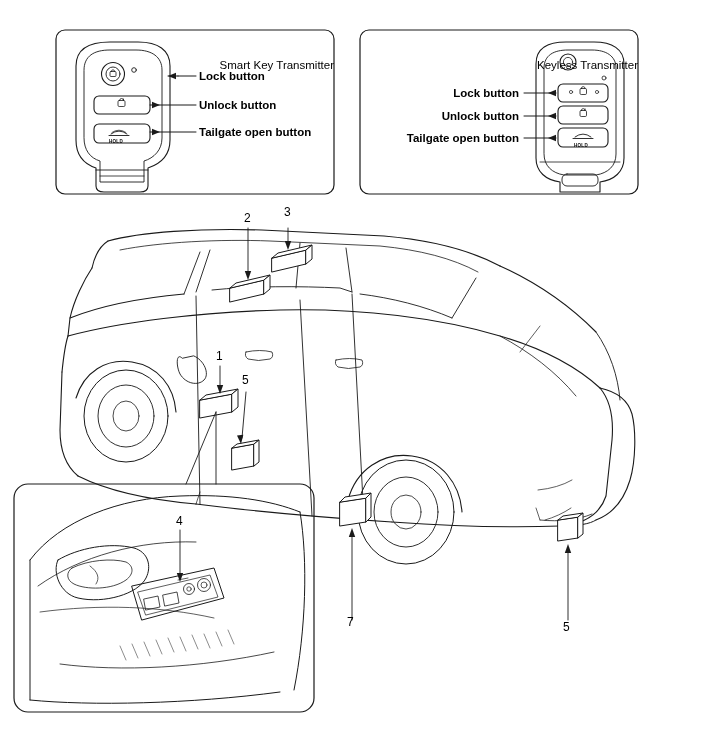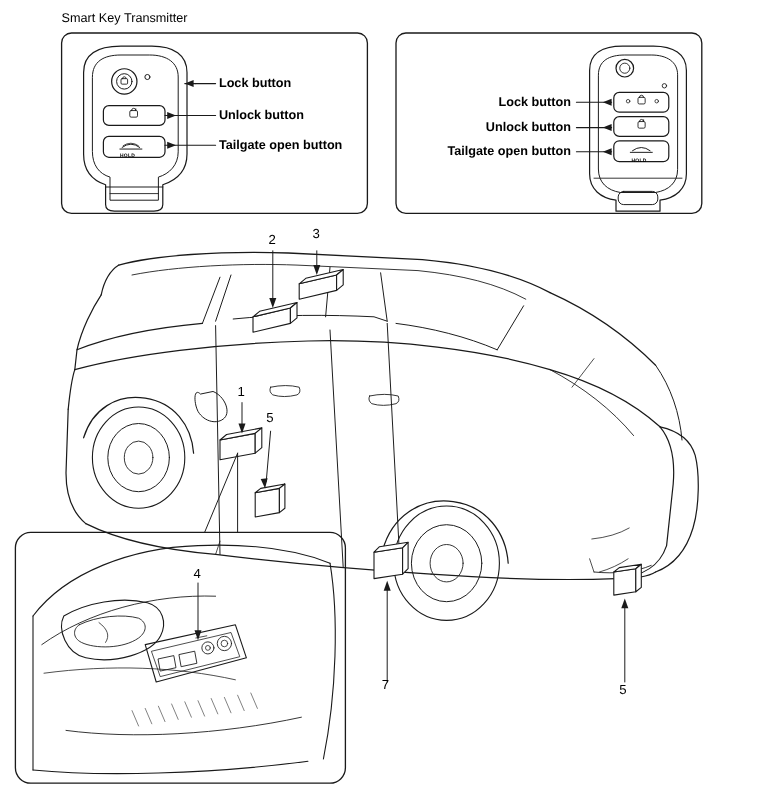--- a/index.html
+++ b/index.html
@@ -40,21 +40,22 @@
     font-size: 12px;
     line-height: 13px;
     color: #000;
     white-space: nowrap;
   }
   .panel-title {
     position: absolute;
     font-size: 11.5px;
     color: #000;
     white-space: nowrap;
-    text-align: left;
+    text-align: right;
+    margin-top: 48px;
   }
 </style>
 </head>
 <body>
 
 <div class="stage">
 
   <svg class="svg-layer" viewBox="0 0 701 729" xmlns="http://www.w3.org/2000/svg">
     <g fill="none" stroke="#1a1a1a" stroke-width="1.1" stroke-linecap="round" stroke-linejoin="round">
 
@@ -282,20 +283,21 @@
         <path d="M180 637 L186 651"></path>
         <path d="M192 635 L198 649"></path>
         <path d="M204 634 L210 648"></path>
         <path d="M216 632 L222 646"></path>
         <path d="M228 630 L234 644"></path>
       </g>
     </g>
   </svg>
 
   <div class="panel-title" style="left:56px; top:11px; width:278px;">Smart Key Transmitter</div>
+  <div class="panel-title" style="left:360px; top:11px; width:278px;">Keyless Transmitter</div>
 
   <div class="lbl" style="left:199px; top:70px;">Lock button</div>
   <div class="lbl" style="left:199px; top:99px;">Unlock button</div>
   <div class="lbl" style="left:199px; top:126px;">Tailgate open button</div>
 
   <div class="lbl" style="left:367px; top:87px; width:152px; text-align:right;">Lock button</div>
   <div class="lbl" style="left:367px; top:110px; width:152px; text-align:right;">Unlock button</div>
   <div class="lbl" style="left:367px; top:132px; width:152px; text-align:right;">Tailgate open button</div>
 
   <div class="lbl" style="left:109px; top:135px; font-size:4.5px; letter-spacing:0.3px;">HOLD</div>

